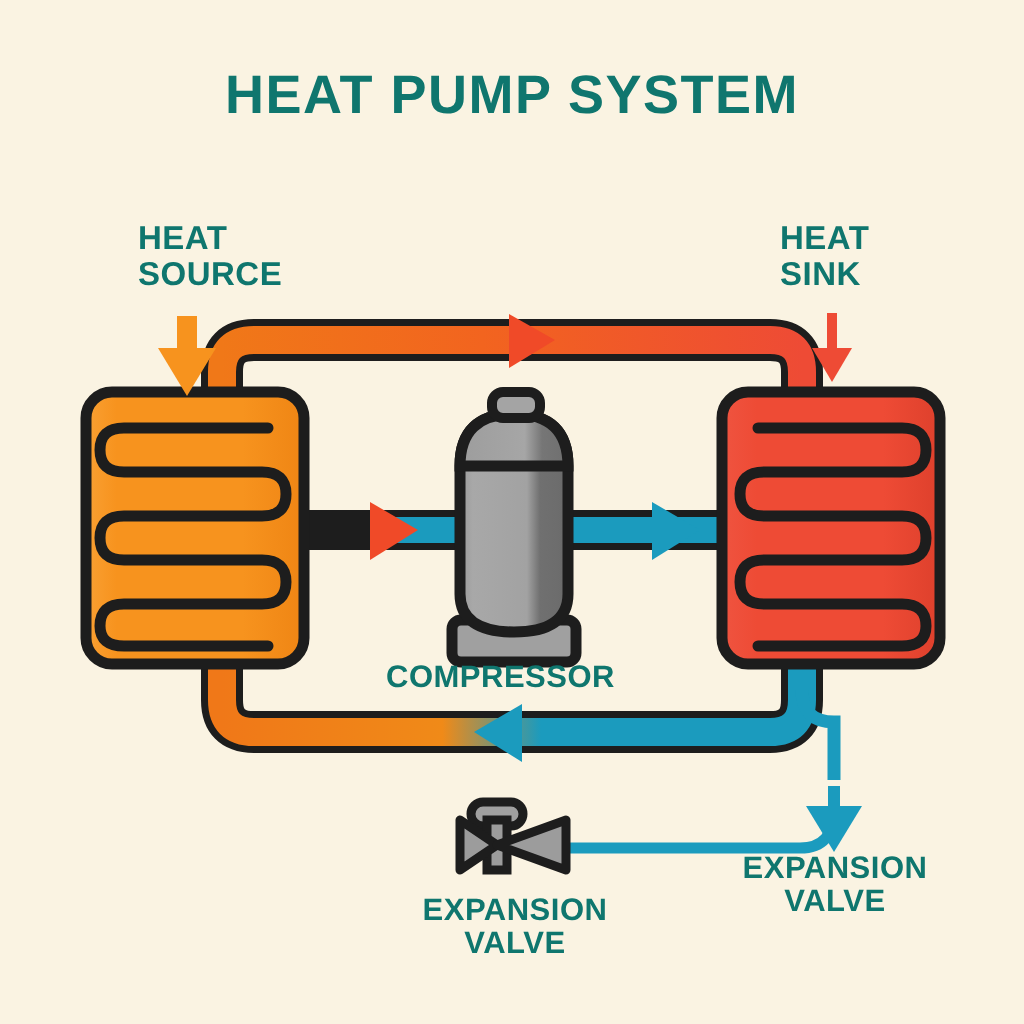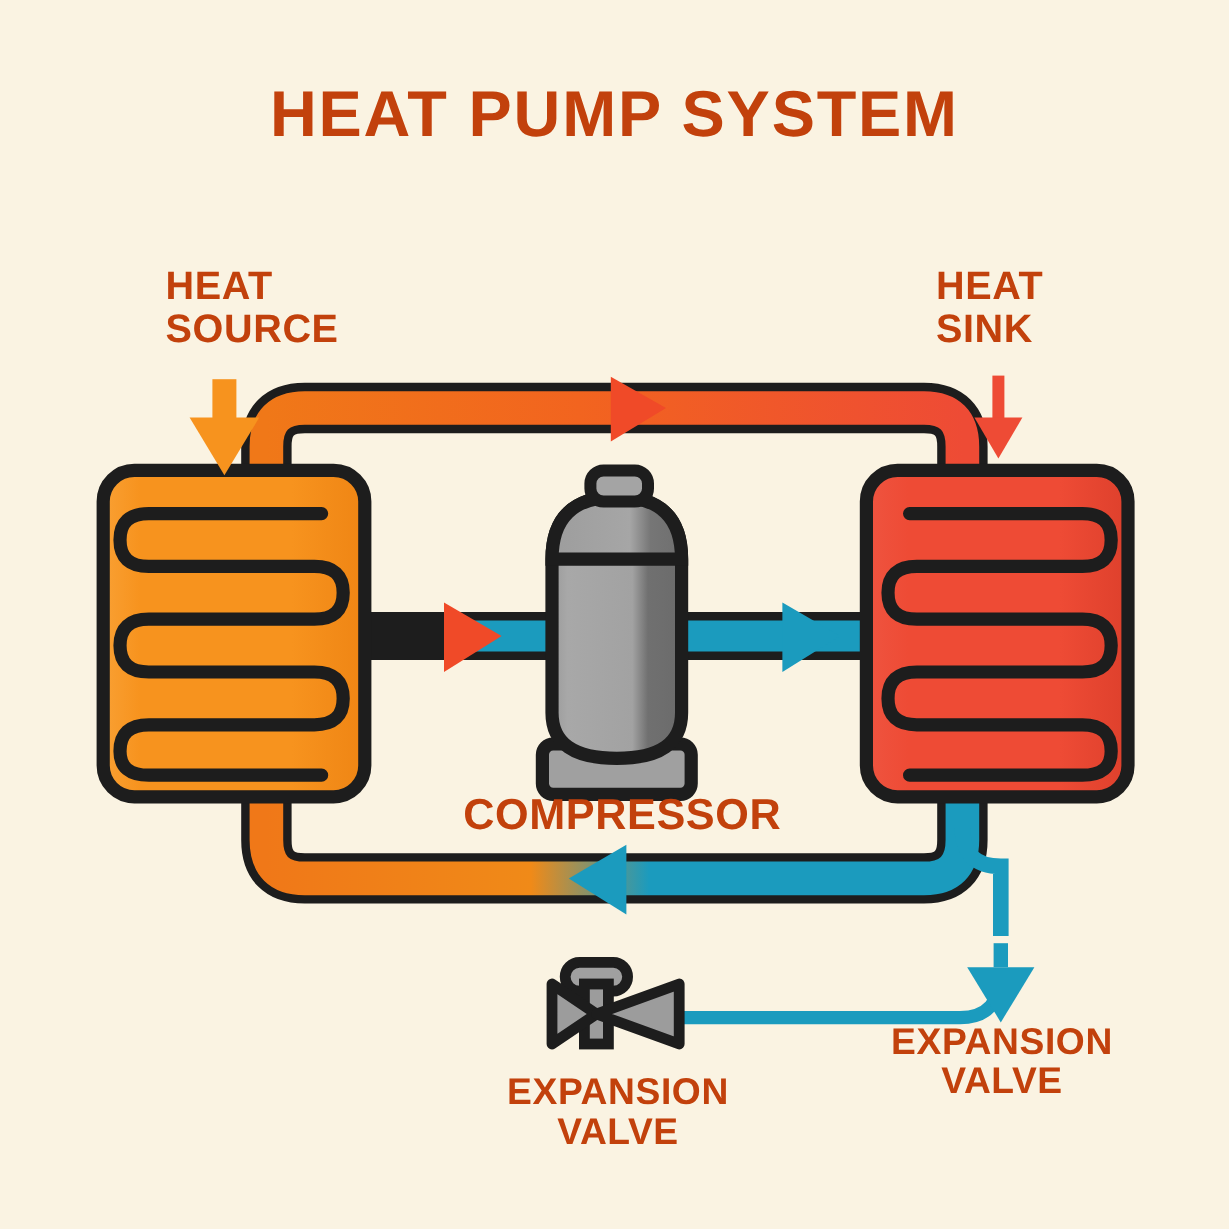--- a/index.html
+++ b/index.html
@@ -18,21 +18,21 @@
   }
   #diagram {
     position: absolute;
     left: 0;
     top: 0;
     width: 1024px;
     height: 1024px;
   }
   .lbl {
     position: absolute;
-    color: #c2410c;
+    color: #0f766e;
     font-family: "Liberation Sans", sans-serif;
     font-weight: bold;
     letter-spacing: 0.5px;
     line-height: 1.08;
     white-space: pre-line;
     text-rendering: geometricPrecision;
   }
   #title {
     left: 0;
     top: 66px;
@@ -49,21 +49,21 @@
   }
   #label-heat-sink {
     left: 780px;
     top: 220px;
     font-size: 33px;
     text-align: left;
   }
   #label-compressor {
     left: 386px;
     top: 660px;
-    font-size: 36px;
+    font-size: 31px;
     text-align: center;
   }
   #label-valve-center {
     left: 396px;
     top: 893px;
     width: 238px;
     font-size: 31px;
     text-align: center;
   }
   #label-valve-right {

